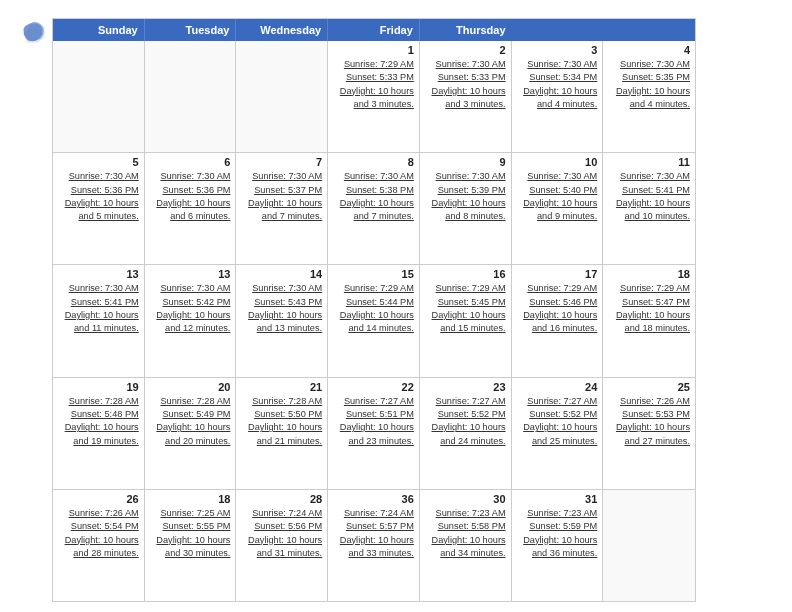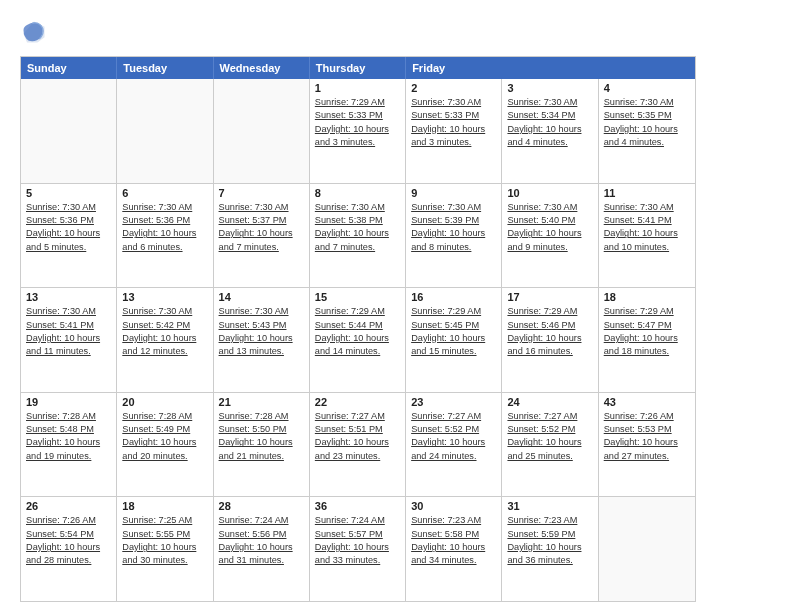--- a/index.html
+++ b/index.html
@@ -8,21 +8,22 @@
       background: #fff;
       width: 792px;
       height: 612px;
       overflow: hidden;
     }
     .page {
       width: 716px;
       height: 612px;
       padding: 18px 20px 10px 20px;
       display: flex;
-      flex-direction: column;
+      flex-direction: row;
+      text-align: right;
     }
     .header {
       display: flex;
       justify-content: space-between;
       align-items: flex-start;
       margin-bottom: 10px;
     }
     .logo {
       display: flex;
       align-items: center;
@@ -125,22 +126,22 @@
       <div class="month-title"></div>
       <div class="location"></div>
     </div>
   </div>
 
   <div class="calendar">
     <div class="cal-header">
     <div class="cal-header-cell">Sunday</div>
         <div class="cal-header-cell">Tuesday</div>
         <div class="cal-header-cell">Wednesday</div>
+        <div class="cal-header-cell">Friday</div>
         <div class="cal-header-cell">Thursday</div>
-        <div class="cal-header-cell">Friday</div>
       </div>
     <div class="cal-body">
     <div class="cal-row">
           <div class="cal-cell empty"></div>
           <div class="cal-cell empty"></div>
           <div class="cal-cell empty"></div>
           <div class="cal-cell">
             <div class="day-num">1</div>
             <div class="cell-info" style="white-space: pre-line;">Sunrise: 7:29 AM
 Sunset: 5:33 PM
@@ -308,21 +309,21 @@
 and 24 minutes.</div>
           </div>
           <div class="cal-cell">
             <div class="day-num">24</div>
             <div class="cell-info" style="white-space: pre-line;">Sunrise: 7:27 AM
 Sunset: 5:52 PM
 Daylight: 10 hours
 and 25 minutes.</div>
           </div>
           <div class="cal-cell">
-            <div class="day-num">43</div>
+            <div class="day-num">25</div>
             <div class="cell-info" style="white-space: pre-line;">Sunrise: 7:26 AM
 Sunset: 5:53 PM
 Daylight: 10 hours
 and 27 minutes.</div>
           </div>
         </div>
         <div class="cal-row">
           <div class="cal-cell">
             <div class="day-num">26</div>
             <div class="cell-info" style="white-space: pre-line;">Sunrise: 7:26 AM

